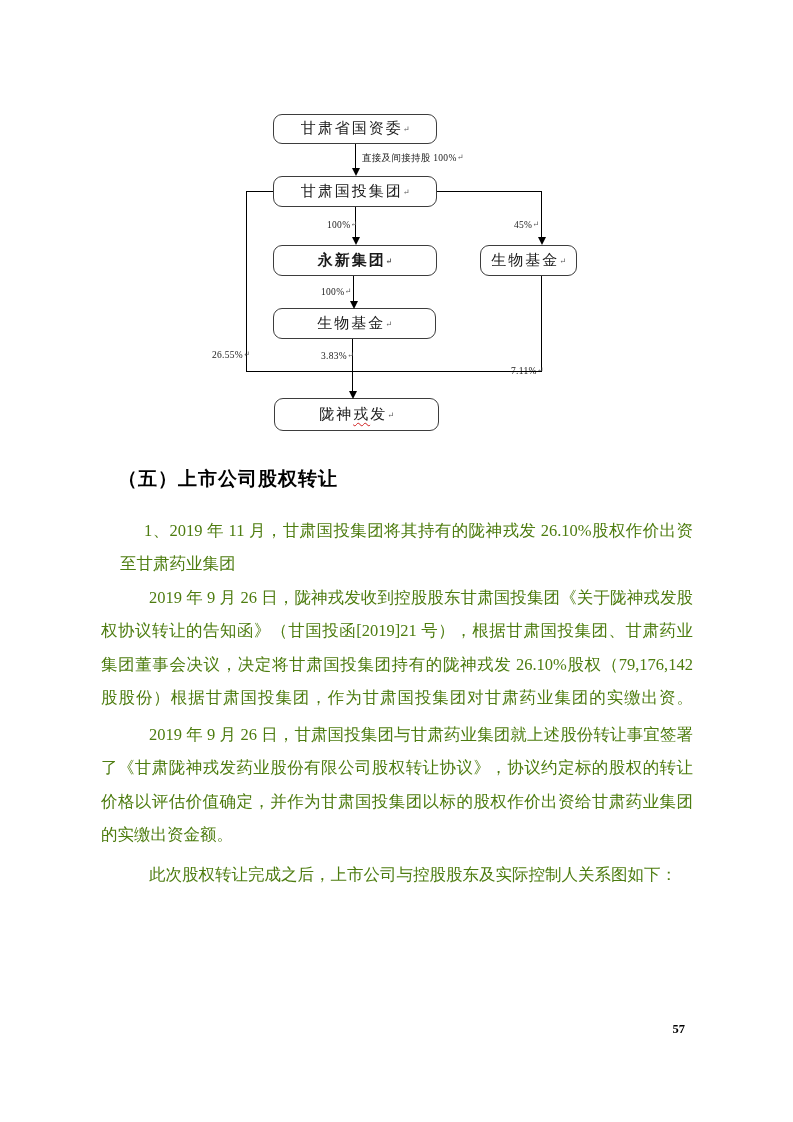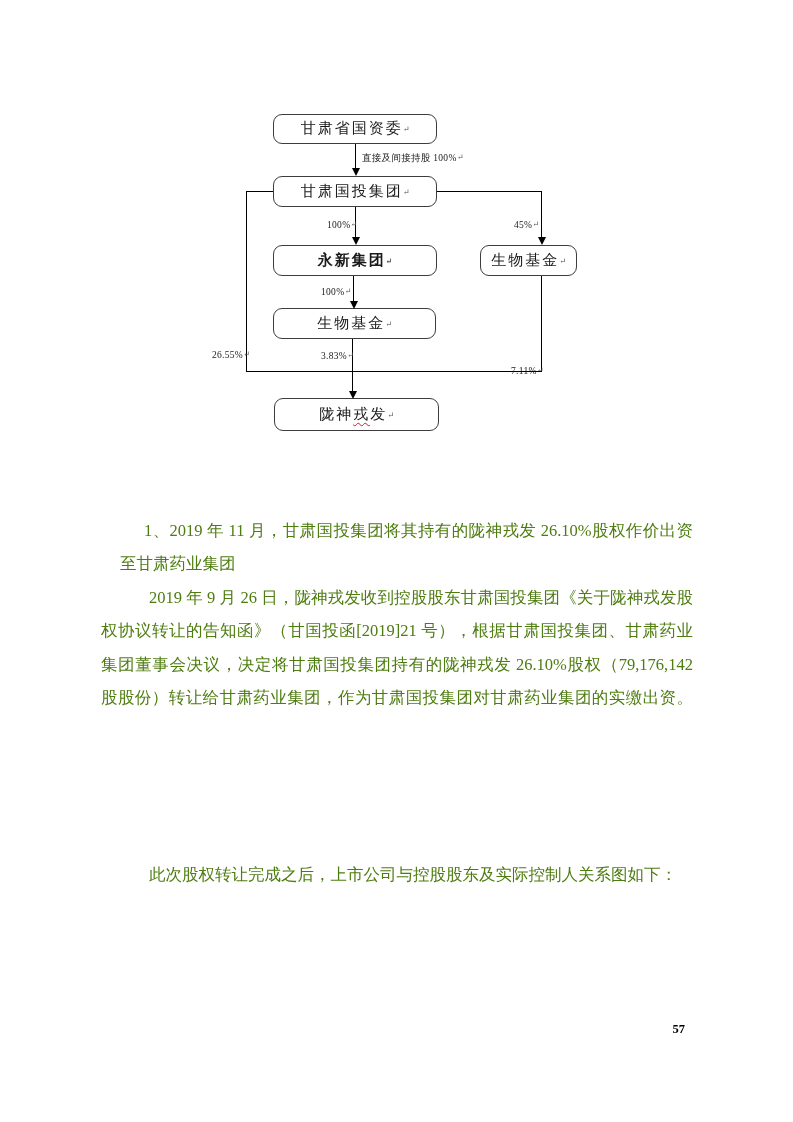--- a/index.html
+++ b/index.html
@@ -155,32 +155,39 @@
 
     <div class="hline" style="left:246px; top:371px; width:296px;"></div>
 
     <div class="vline" style="left:352px; top:339px; height:54px;"></div>
     <div class="ah" style="left:348.5px; top:391px;"></div>
     <div class="lbl" style="left:321px; top:351px;">
       <span>3.83%</span><span class="ret">↵</span>
     </div>
   </div>
 
+  <div class="heading">（五）上市公司股权转让</div>
 
   <div class="para" style="top:514px;">
     <div class="ln fill ind1">1、2019 年 11 月，甘肃国投集团将其持有的陇神戎发 26.10%股权作价出资</div>
     <div class="ln hang">至甘肃药业集团</div>
   </div>
 
   <div class="para" style="top:581px;">
     <div class="ln fill ind2">2019 年 9 月 26 日，陇神戎发收到控股股东甘肃国投集团《关于陇神戎发股</div>
     <div class="ln fill">权协议转让的告知函》（甘国投函[2019]21 号），根据甘肃国投集团、甘肃药业</div>
     <div class="ln fill">集团董事会决议，决定将甘肃国投集团持有的陇神戎发 26.10%股权（79,176,142</div>
-    <div class="ln fill">股股份）转让给甘肃药业集团，作为甘肃国投集团对甘肃药业集团的实缴出资。</div>
+    <div class="ln fill">股股份）根据甘肃国投集团，作为甘肃国投集团对甘肃药业集团的实缴出资。</div>
   </div>
 
+  <div class="para" style="top:718px;">
+    <div class="ln fill ind2">2019 年 9 月 26 日，甘肃国投集团与甘肃药业集团就上述股份转让事宜签署</div>
+    <div class="ln fill">了《甘肃陇神戎发药业股份有限公司股权转让协议》，协议约定标的股权的转让</div>
+    <div class="ln fill">价格以评估价值确定，并作为甘肃国投集团以标的股权作价出资给甘肃药业集团</div>
+    <div class="ln">的实缴出资金额。</div>
+  </div>
 
   <div class="para" style="top:858px;">
     <div class="ln ind2">此次股权转让完成之后，上市公司与控股股东及实际控制人关系图如下：</div>
   </div>
 
   <div class="pageno">57</div>
 </div>
 
 </body></html>

